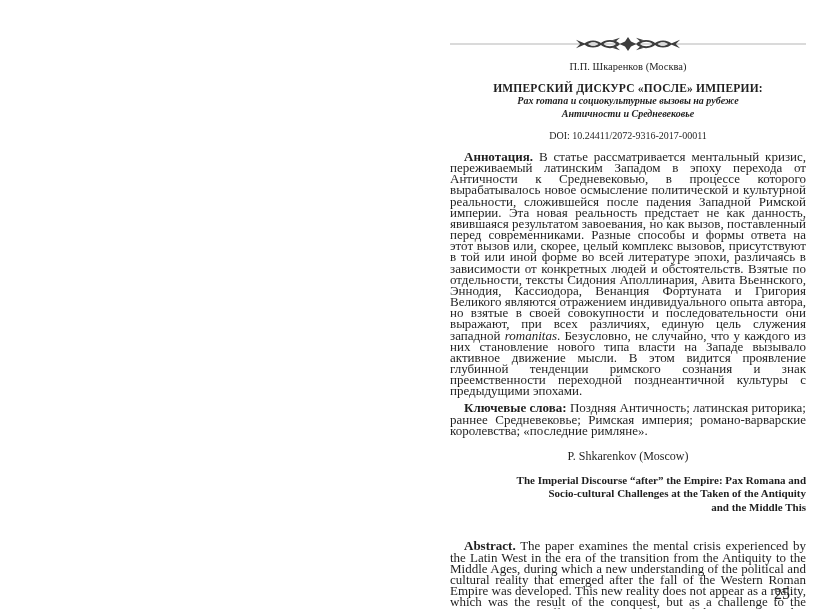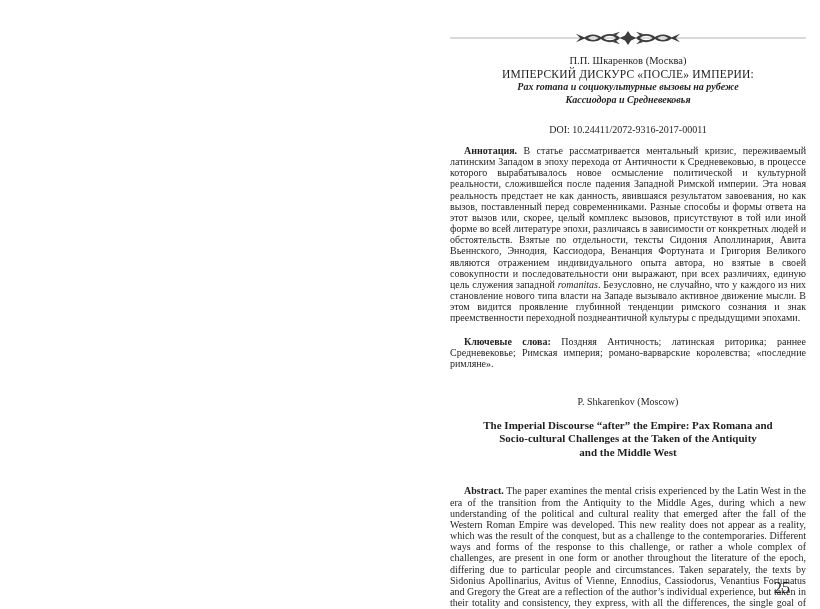--- a/index.html
+++ b/index.html
@@ -1,31 +1,31 @@
 <!DOCTYPE html>
 <html><head>
 <meta charset="utf-8">
 <style>
   html,body{margin:0;padding:0;}
   body{
     width:820px;height:609px;background:#ffffff;position:relative;
     font-family:"Liberation Serif", serif;color:#1f1f1f;overflow:hidden;
   }
-  .page-col{position:absolute;left:450px;top:10px;width:356px;height:582px;}
+  .page-col{position:absolute;left:450px;top:16px;width:356px;height:582px;}
   .center{text-align:center;}
   .ornament{margin-top:20px;height:16px;}
   .author-ru{margin-top:8px;font-size:10.5px;line-height:13px;}
-  .title-ru{margin-top:1px;font-size:11.5px;font-weight:normal;line-height:13px;letter-spacing:.2px;}
+  .title-ru{margin-top:9px;font-size:11.5px;font-weight:bold;line-height:13px;letter-spacing:.2px;}
   .subtitle-ru{font-size:10px;font-weight:bold;font-style:italic;line-height:12.5px;}
-  .doi{margin-top:17px;font-size:10px;line-height:13px;}
-  .para{margin:0;text-align:justify;text-indent:14px;font-size:10px;line-height:11.15px;}
+  .doi{margin-top:9px;font-size:10px;line-height:13px;}
+  .para{margin:0;text-align:justify;text-indent:14px;font-size:13px;line-height:11.15px;}
   .abstract-ru{margin-top:9px;}
-  .keywords-ru{margin-top:12px;}
-  .author-en{margin-top:26px;font-size:10px;line-height:13px;}
-  .title-en{margin-top:11px;font-size:11px;font-weight:bold;line-height:13.5px;}
+  .keywords-ru{margin-top:6px;}
+  .author-en{margin-top:14px;font-size:12px;line-height:13px;}
+  .title-en{margin-top:11px;font-size:11px;font-weight:bold;line-height:13.5px;text-align:right;}
   .abstract-en{margin-top:26px;}
   .folio{position:absolute;top:572px;right:16px;font-size:16px;line-height:12px;}
 </style>
 </head>
 <body>
 
 <div class="page-col">
 
   <div class="ornament">
     <svg width="356" height="16" viewBox="0 0 356 16" aria-hidden="true">
@@ -41,33 +41,33 @@
         </g>
         <use href="#orn-side" transform="translate(356 0) scale(-1 1)"></use>
       </g>
     </svg>
   </div>
 
   <div class="author-ru center">П.П. Шкаренков (Москва)</div>
 
   <div class="title-ru center">ИМПЕРСКИЙ ДИСКУРС «ПОСЛЕ» ИМПЕРИИ:</div>
   <div class="subtitle-ru center">Pax romana и социокультурные вызовы на рубеже</div>
-  <div class="subtitle-ru center">Кассиодора и Средневековья</div>
+  <div class="subtitle-ru center">Античности и Средневековье</div>
 
   <div class="doi center">DOI: 10.24411/2072-9316-2017-00011</div>
 
   <p class="para abstract-ru rich"><span style="font-weight: bold;">Аннотация.</span><span> В статье рассматривается ментальный кризис, переживаемый латинским Западом в эпоху перехода от Античности к Средневековью, в процессе которого вырабатывалось новое осмысление политической и культурной реальности, сложившейся после падения Западной Римской империи. Эта новая реальность предстает не как данность, явившаяся результатом завоевания, но как вызов, поставленный перед современниками. Разные способы и формы ответа на этот вызов или, скорее, целый комплекс вызовов, присутствуют в той или иной форме во всей литературе эпохи, различаясь в зависимости от конкретных людей и обстоятельств. Взятые по отдельности, тексты Сидония Аполлинария, Авита Вьеннского, Эннодия, Кассиодора, Венанция Фортуната и Григория Великого являются отражением индивидуального опыта автора, но взятые в своей совокупности и последовательности они выражают, при всех различиях, единую цель служения западной </span><span style="font-style: italic;">romanitas</span><span>. Безусловно, не случайно, что у каждого из них становление нового типа власти на Западе вызывало активное движение мысли. В этом видится проявление глубинной тенденции римского сознания и знак преемственности переходной позднеантичной культуры с предыдущими эпохами.</span></p>
 
   <p class="para keywords-ru rich"><span style="font-weight: bold;">Ключевые слова:</span><span> Поздняя Античность; латинская риторика; раннее Средневековье; Римская империя; романо-варварские королевства; «последние римляне».</span></p>
 
   <div class="author-en center">P. Shkarenkov (Moscow)</div>
 
   <div class="title-en center">
     <div>The Imperial Discourse “after” the Empire: Pax Romana and</div>
     <div>Socio-cultural Challenges at the Taken of the Antiquity</div>
-    <div>and the Middle West</div>
+    <div>and the Middle This</div>
   </div>
 
   <p class="para abstract-en rich"><span style="font-weight: bold;">Abstract.</span><span> The paper examines the mental crisis experienced by the Latin West in the era of the transition from the Antiquity to the Middle Ages, during which a new understanding of the political and cultural reality that emerged after the fall of the Western Roman Empire was developed. This new reality does not appear as a reality, which was the result of the conquest, but as a challenge to the contemporaries. Different ways and forms of the response to this challenge, or rather a whole complex of challenges, are present in one form or another throughout the literature of the epoch, differing due to particular people and circumstances. Taken separately, the texts by Sidonius Apollinarius, Avitus of Vienne, Ennodius, Cassiodorus, Venantius Fortunatus and Gregory the Great are a reflection of the author’s individual experience, but taken in their totality and consistency, they express, with all the differences, the single goal of serving the western</span></p>
 
   <span class="folio">25</span>
 
 </div>
 
 </body></html>

